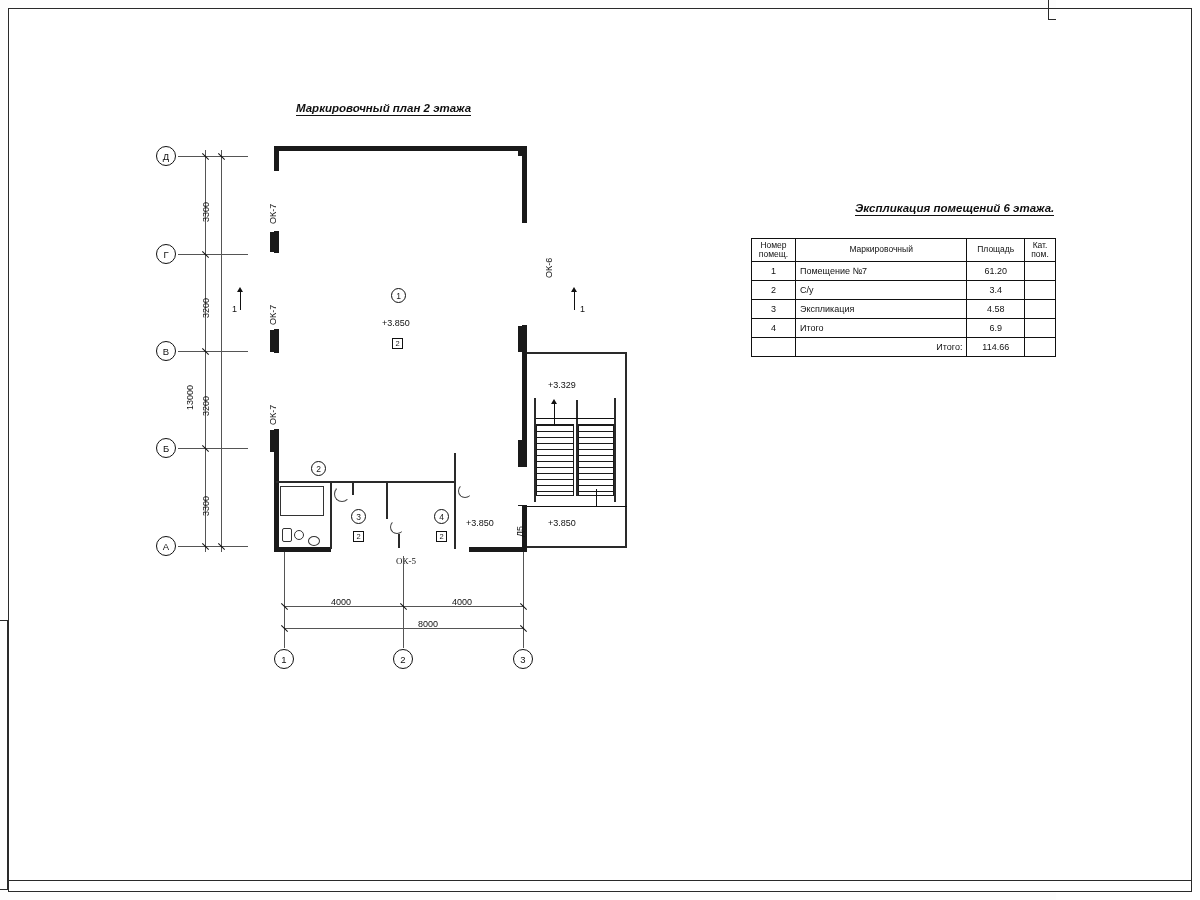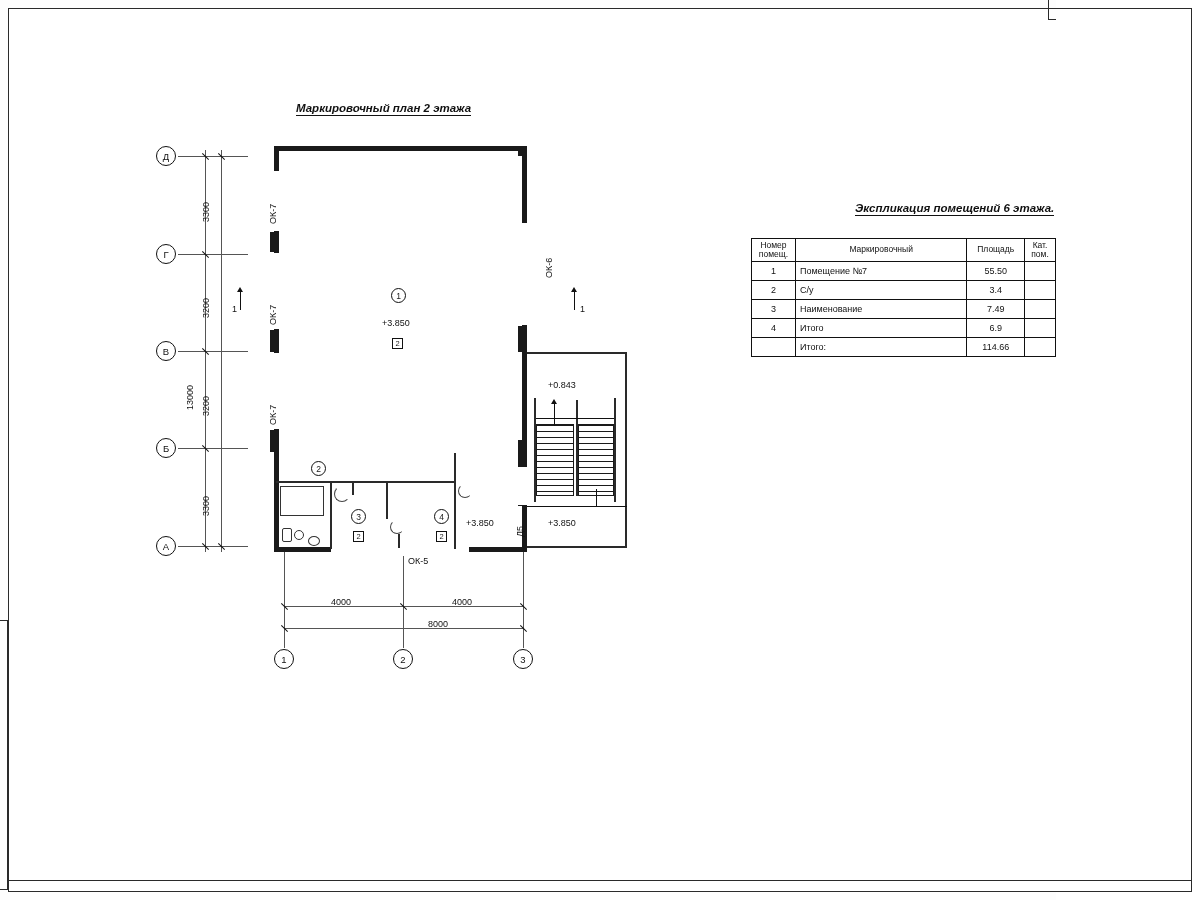--- a/index.html
+++ b/index.html
@@ -102,21 +102,21 @@
     padding:2px 4px;
     font-weight:normal;
     height:19px;
     vertical-align:middle;
   }
   table.expl th { text-align:center; font-size:8.5px; line-height:1.05; }
   .col-num  { width:48px; text-align:center; }
   .col-name { width:242px; text-align:left; }
   .col-area { width:66px; text-align:center; }
   .col-kat  { width:34px; text-align:center; }
-  .total-label { text-align:left; }
+  .total-label { text-align:right; }
   .stair-hatch {
     position:absolute;
     background:repeating-linear-gradient(to bottom,#1a1a1a 0 1px,#fff 1px 6px);
     border:1px solid #1a1a1a;
   }
   .door-arc {
     position:absolute; border:1px solid #444; border-radius:50%;
     border-right-color:transparent; border-top-color:transparent;
   }
   .fix {
@@ -188,40 +188,40 @@
   <div class="stair-hatch" style="left:578px; top:424px; width:36px; height:72px;"></div>
   <div class="wall-thin" style="left:576px; top:400px; width:2px; height:96px;"></div>
   <div class="hline" style="left:536px; top:418px; width:78px;"></div>
 
   <div class="vline" style="left:554px; top:404px; height:22px;"></div>
   <div class="arrowup" style="left:551px; top:399px;"></div>
   <div class="hline" style="left:527px; top:506px; width:100px;"></div>
   <div class="vline" style="left:596px; top:489px; height:18px;"></div>
 
   <div class="lbl" style="left:382px; top:318px;">+3.850</div>
-  <div class="lbl" style="left:548px; top:380px;">+0.843</div>
+  <div class="lbl" style="left:548px; top:380px;">+3.329</div>
   <div class="lbl" style="left:466px; top:518px;">+3.850</div>
   <div class="lbl" style="left:548px; top:518px;">+3.850</div>
 
   <div class="roomnum" style="left:391px; top:288px;">1</div>
   <div class="finish" style="left:392px; top:338px;">2</div>
 
   <div class="roomnum" style="left:311px; top:461px;">2</div>
 
   <div class="roomnum" style="left:351px; top:509px;">3</div>
   <div class="finish" style="left:353px; top:531px;">2</div>
 
   <div class="roomnum" style="left:434px; top:509px;">4</div>
   <div class="finish" style="left:436px; top:531px;">2</div>
 
   <div class="vtext" style="left:268px; top:224px;">ОК-7</div>
   <div class="vtext" style="left:268px; top:325px;">ОК-7</div>
   <div class="vtext" style="left:268px; top:425px;">ОК-7</div>
   <div class="vtext" style="left:544px; top:278px;">ОК-6</div>
-  <div class="lbl" style="left:408px; top:556px;">ОК-5</div>
+  <div class="lbl" style="left:396px; top:556px;font-family:Liberation Serif, serif;">ОК-5</div>
   <div class="vtext" style="left:515px; top:537px;">Д5</div>
 
   <div class="vline" style="left:240px; top:292px; height:18px;"></div>
   <div class="arrowup" style="left:237px; top:287px;"></div>
   <div class="lbl" style="left:232px; top:304px;">1</div>
 
   <div class="vline" style="left:574px; top:292px; height:18px;"></div>
   <div class="arrowup" style="left:571px; top:287px;"></div>
   <div class="lbl" style="left:580px; top:304px;">1</div>
 
@@ -265,21 +265,21 @@
   <div class="thinh" style="left:284px; top:606px; width:239px;"></div>
   <div class="thinh" style="left:284px; top:628px; width:239px;"></div>
   <div class="tick" style="left:280px; top:606px;"></div>
   <div class="tick" style="left:399px; top:606px;"></div>
   <div class="tick" style="left:519px; top:606px;"></div>
   <div class="tick" style="left:280px; top:628px;"></div>
   <div class="tick" style="left:519px; top:628px;"></div>
 
   <div class="lbl" style="left:331px; top:597px;">4000</div>
   <div class="lbl" style="left:452px; top:597px;">4000</div>
-  <div class="lbl" style="left:416px; top:619px;padding-left:12px;">8000</div>
+  <div class="lbl" style="left:406px; top:619px;padding-left:12px;">8000</div>
 
   <div id="expl-wrap">
     <table class="expl">
       <thead>
         <tr>
           <th class="col-num">
             <div>Номер</div>
             <div>помещ.</div>
           </th>
           <th class="col-name">Маркировочный</th>
@@ -287,33 +287,33 @@
           <th class="col-kat">
             <div>Кат.</div>
             <div>пом.</div>
           </th>
         </tr>
       </thead>
       <tbody>
         <tr>
           <td class="col-num">1</td>
           <td class="col-name">Помещение №7</td>
-          <td class="col-area">55.50</td>
+          <td class="col-area">61.20</td>
           <td class="col-kat"></td>
         </tr>
         <tr>
           <td class="col-num">2</td>
           <td class="col-name">С/у</td>
           <td class="col-area">3.4</td>
           <td class="col-kat"></td>
         </tr>
         <tr>
           <td class="col-num">3</td>
-          <td class="col-name">Наименование</td>
-          <td class="col-area">7.49</td>
+          <td class="col-name">Экспликация</td>
+          <td class="col-area">4.58</td>
           <td class="col-kat"></td>
         </tr>
         <tr>
           <td class="col-num">4</td>
           <td class="col-name">Итого</td>
           <td class="col-area">6.9</td>
           <td class="col-kat"></td>
         </tr>
         <tr>
           <td class="col-num"></td>

